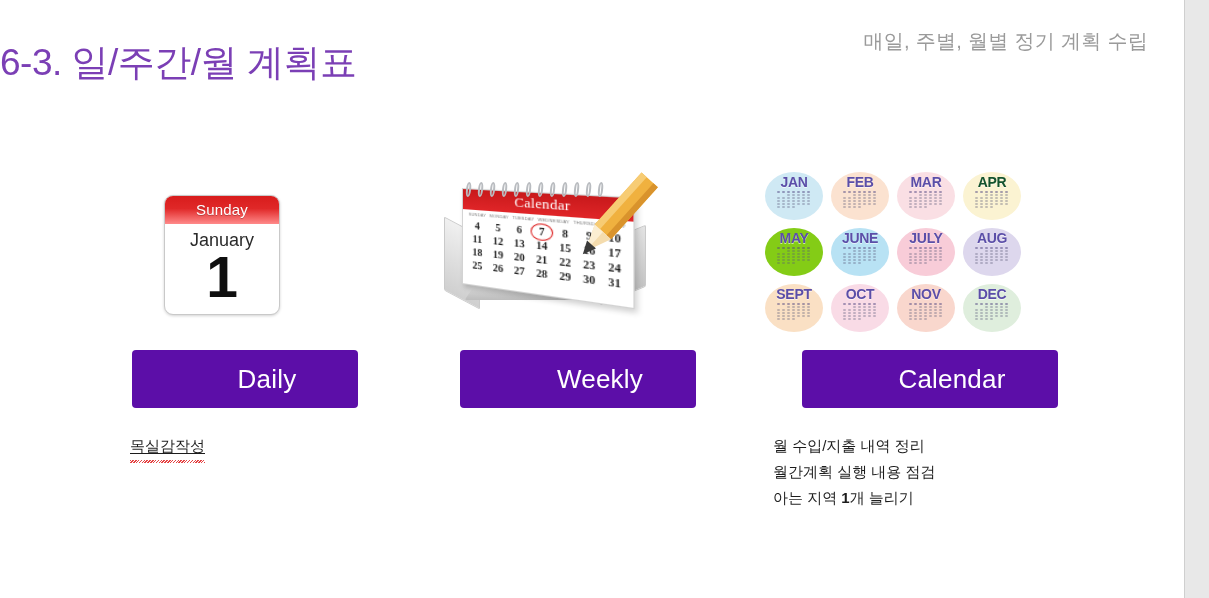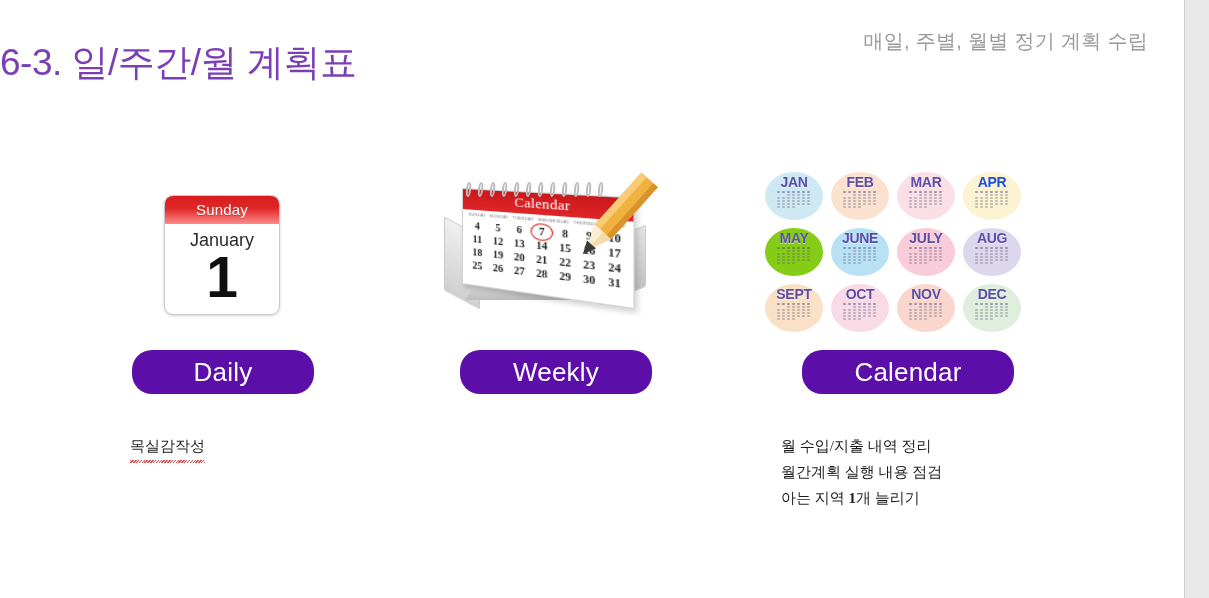--- a/index.html
+++ b/index.html
@@ -277,53 +277,55 @@
     background: rgba(90,90,120,0.35);
     border-radius: 1px;
   }
   .month-grid i.hdr { background: rgba(80,70,130,0.5); height: 2px; }
   .month-grid i.off { background: transparent; }
 
   
   .pill {
     position: absolute;
     top: 200px;
-    height: 44px;
-    border-radius: 20px;
+    height: 58px;
+    border-radius: 4px;
     background: #5c0ea8;
     color: #ffffff;
     font-size: 26px;
     display: flex;
     align-items: center;
     justify-content: center;
     letter-spacing: 0.2px;
     cursor: pointer;
     user-select: none;
+    padding-left: 44px;
   }
   .pill-daily   { left: 60px;  width: 182px; }
   .pill-weekly  { left: 58px;  width: 192px; }
   .pill-monthly { left: 65px;  width: 212px; }
 
   
   .notes {
     position: absolute;
     top: 283px;
     left: 0;
     width: 300px;
     font-size: 15px;
     line-height: 26px;
     color: #1c1c1c;
   }
   .notes-daily   { left: 58px;  }
   .notes-weekly  { left: 40px;  }
-  .notes-monthly { left: 44px; font-family: Liberation Serif, serif;  }
+  .notes-monthly { left: 36px;  }
   .notes .line { white-space: nowrap; }
   .em-red  { color: #e8000d; font-weight: 700; }
   .em-bold { font-weight: 700; }
   .u-line  {
+    text-decoration: underline;
     text-underline-offset: 2px;
     position: relative;
     display: inline-block;
   }
   .spellwave::after {
     content: "";
     position: absolute;
     left: 0; right: 0;
     bottom: -4px;
     height: 3px;
@@ -586,21 +588,21 @@
                 <i></i>
                 <i></i>
                 <i></i>
                 <i></i>
                 <i class="off"></i>
                 <i class="off"></i>
                 <i class="off"></i>
               </div>
             </div>
             <div class="month" style="background: rgb(251, 243, 210);">
-              <div class="month-name" style="color: #1d4ed8;">APR</div>
+              <div class="month-name" style="color: #14532d;">APR</div>
               <div class="month-grid">
                 <i class="hdr"></i>
                 <i class="hdr"></i>
                 <i class="hdr"></i>
                 <i class="hdr"></i>
                 <i class="hdr"></i>
                 <i class="hdr"></i>
                 <i class="hdr"></i>
                 <i class="off"></i>
                 <i class="off"></i>

